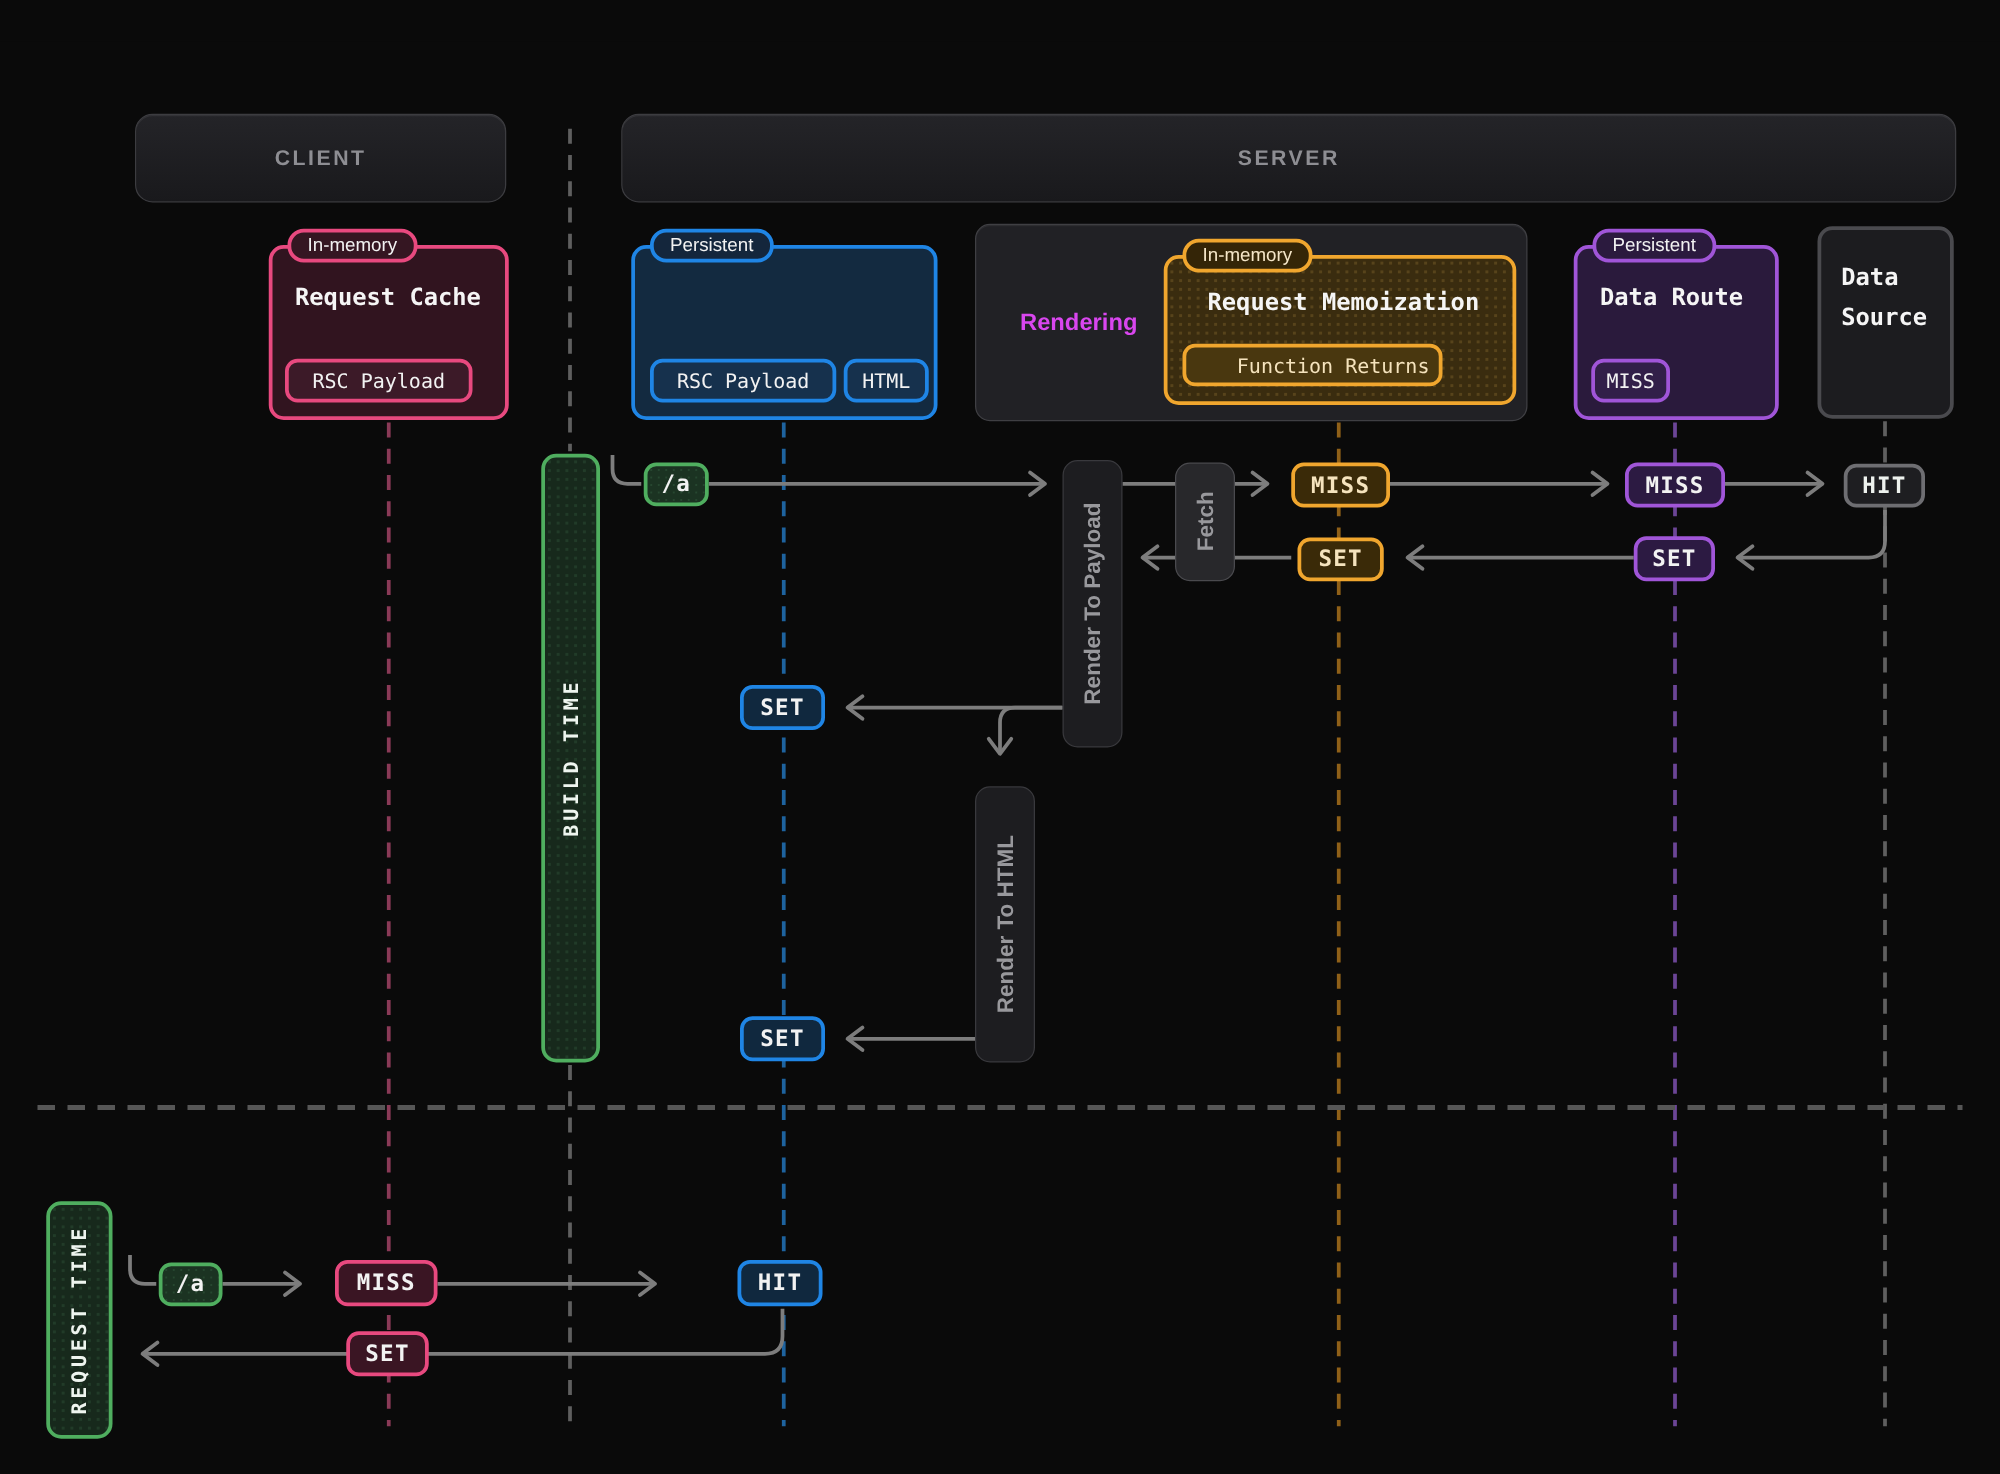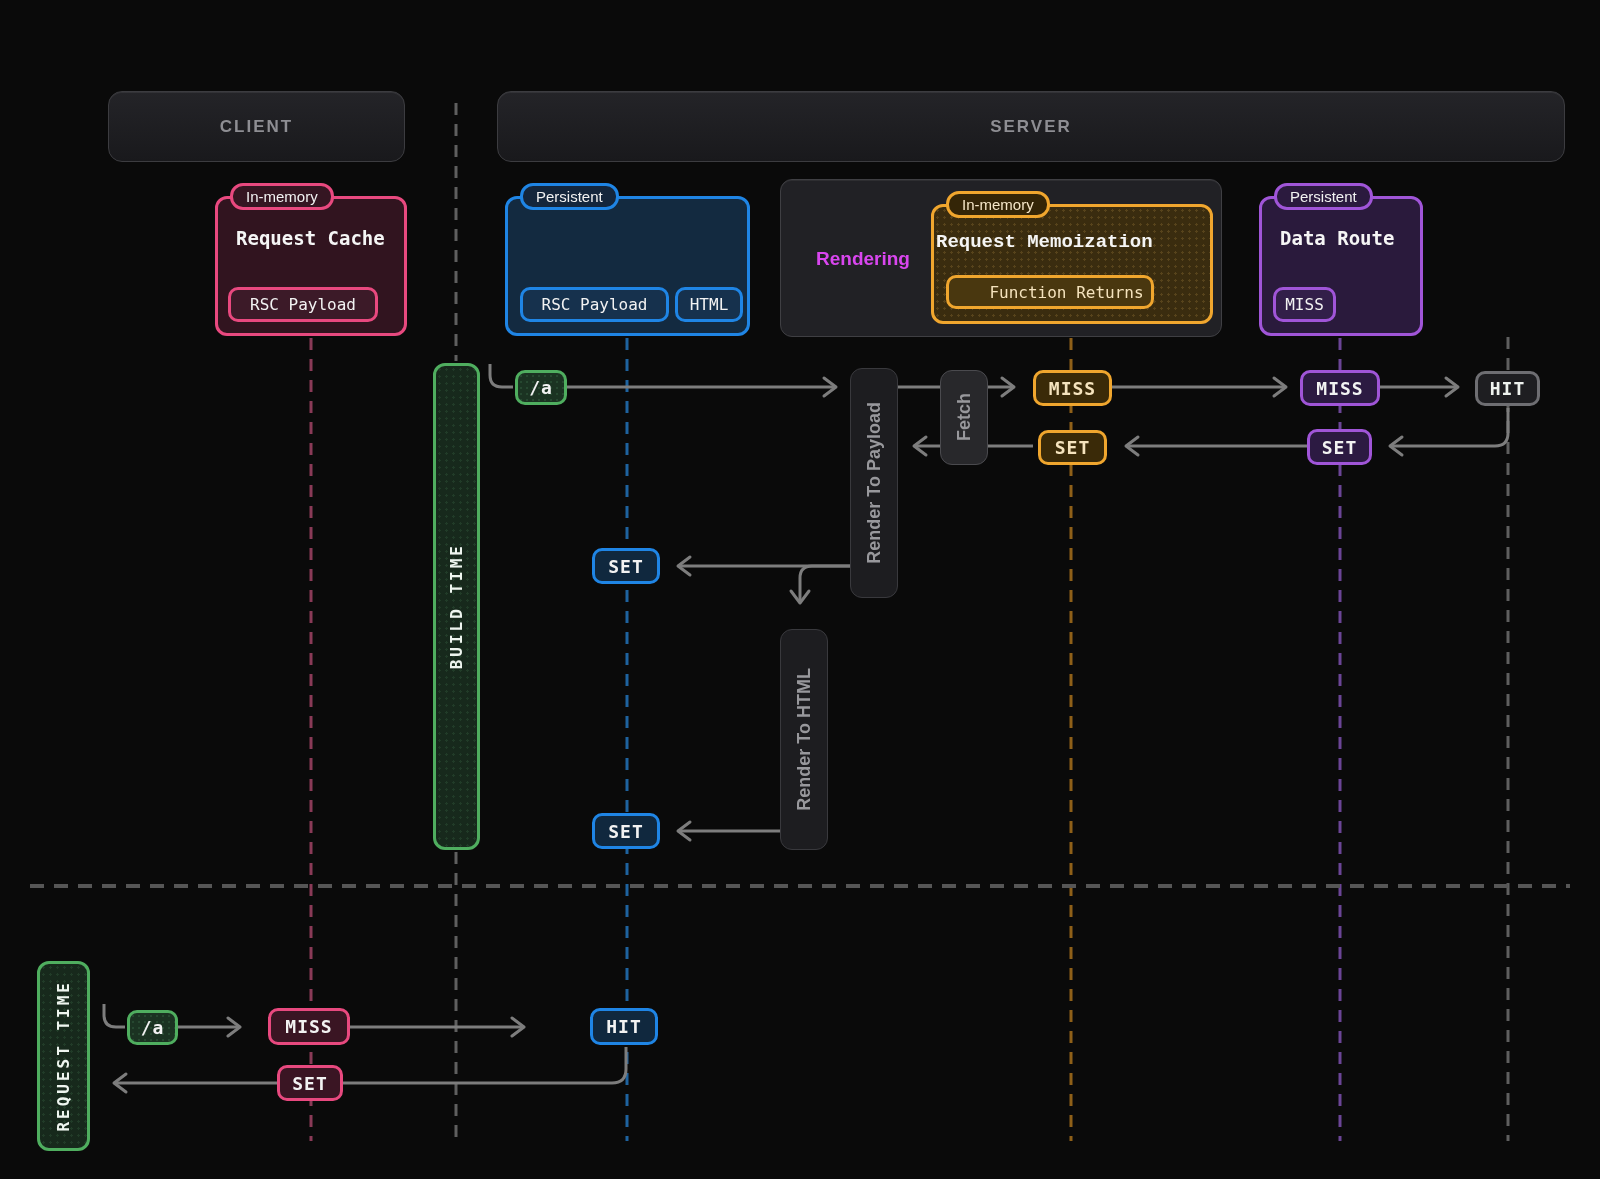--- a/index.html
+++ b/index.html
@@ -128,31 +128,34 @@
   <div class="cachebox bluebox" style="left:505px;top:163px;width:245px;height:140px;">
     <div class="badge">Persistent</div>
     <div class="boxchip" style="left:12px;bottom:11px;width:149px;height:35px;">RSC Payload</div>
     <div class="boxchip" style="left:167px;bottom:11px;width:68px;height:35px;">HTML</div>
   </div>
 
   <div class="panel" style="left:780px;top:146px;width:440px;height:156px;">
     <span class="graylabel" style="left:35px;top:68px;">Rendering</span>
     <div class="cachebox orangebox" style="left:150px;top:24px;width:282px;height:120px;">
       <div class="badge">In-memory</div>
-      <div class="title" style="padding:24px 0 0 2px;font-family:Liberation Mono, monospace;">Request Memoization</div>
+      <div class="title" style="padding:24px 0 0 32px;">Request Memoization</div>
       <div class="boxchip" style="left:12px;bottom:12px;width:208px;height:34px;padding-left:33px;">Function Returns</div>
     </div>
   </div>
 
   <div class="cachebox purplebox" style="left:1259px;top:163px;width:164px;height:140px;">
     <div class="badge">Persistent</div>
     <div class="title">Data Route</div>
     <div class="boxchip" style="left:11px;bottom:11px;width:63px;height:35px;">MISS</div>
   </div>
 
+  <div class="cachebox graybox" style="left:1454px;top:148px;width:109px;height:154px;">
+    <div class="title" style="padding:22px 0 0 16px;line-height:1.7;width:75px;">Data Source</div>
+  </div>
 
   <div class="lane" style="left:433px;top:330px;width:47px;height:487px;">
     <span class="vlabel">BUILD TIME</span>
   </div>
   <div class="lane" style="left:37px;top:928px;width:53px;height:190px;">
     <span class="vlabel">REQUEST TIME</span>
   </div>
 
   <div class="proc" style="left:850px;top:335px;width:48px;height:230px;">
     <span class="vlabel">Render To Payload</span>

